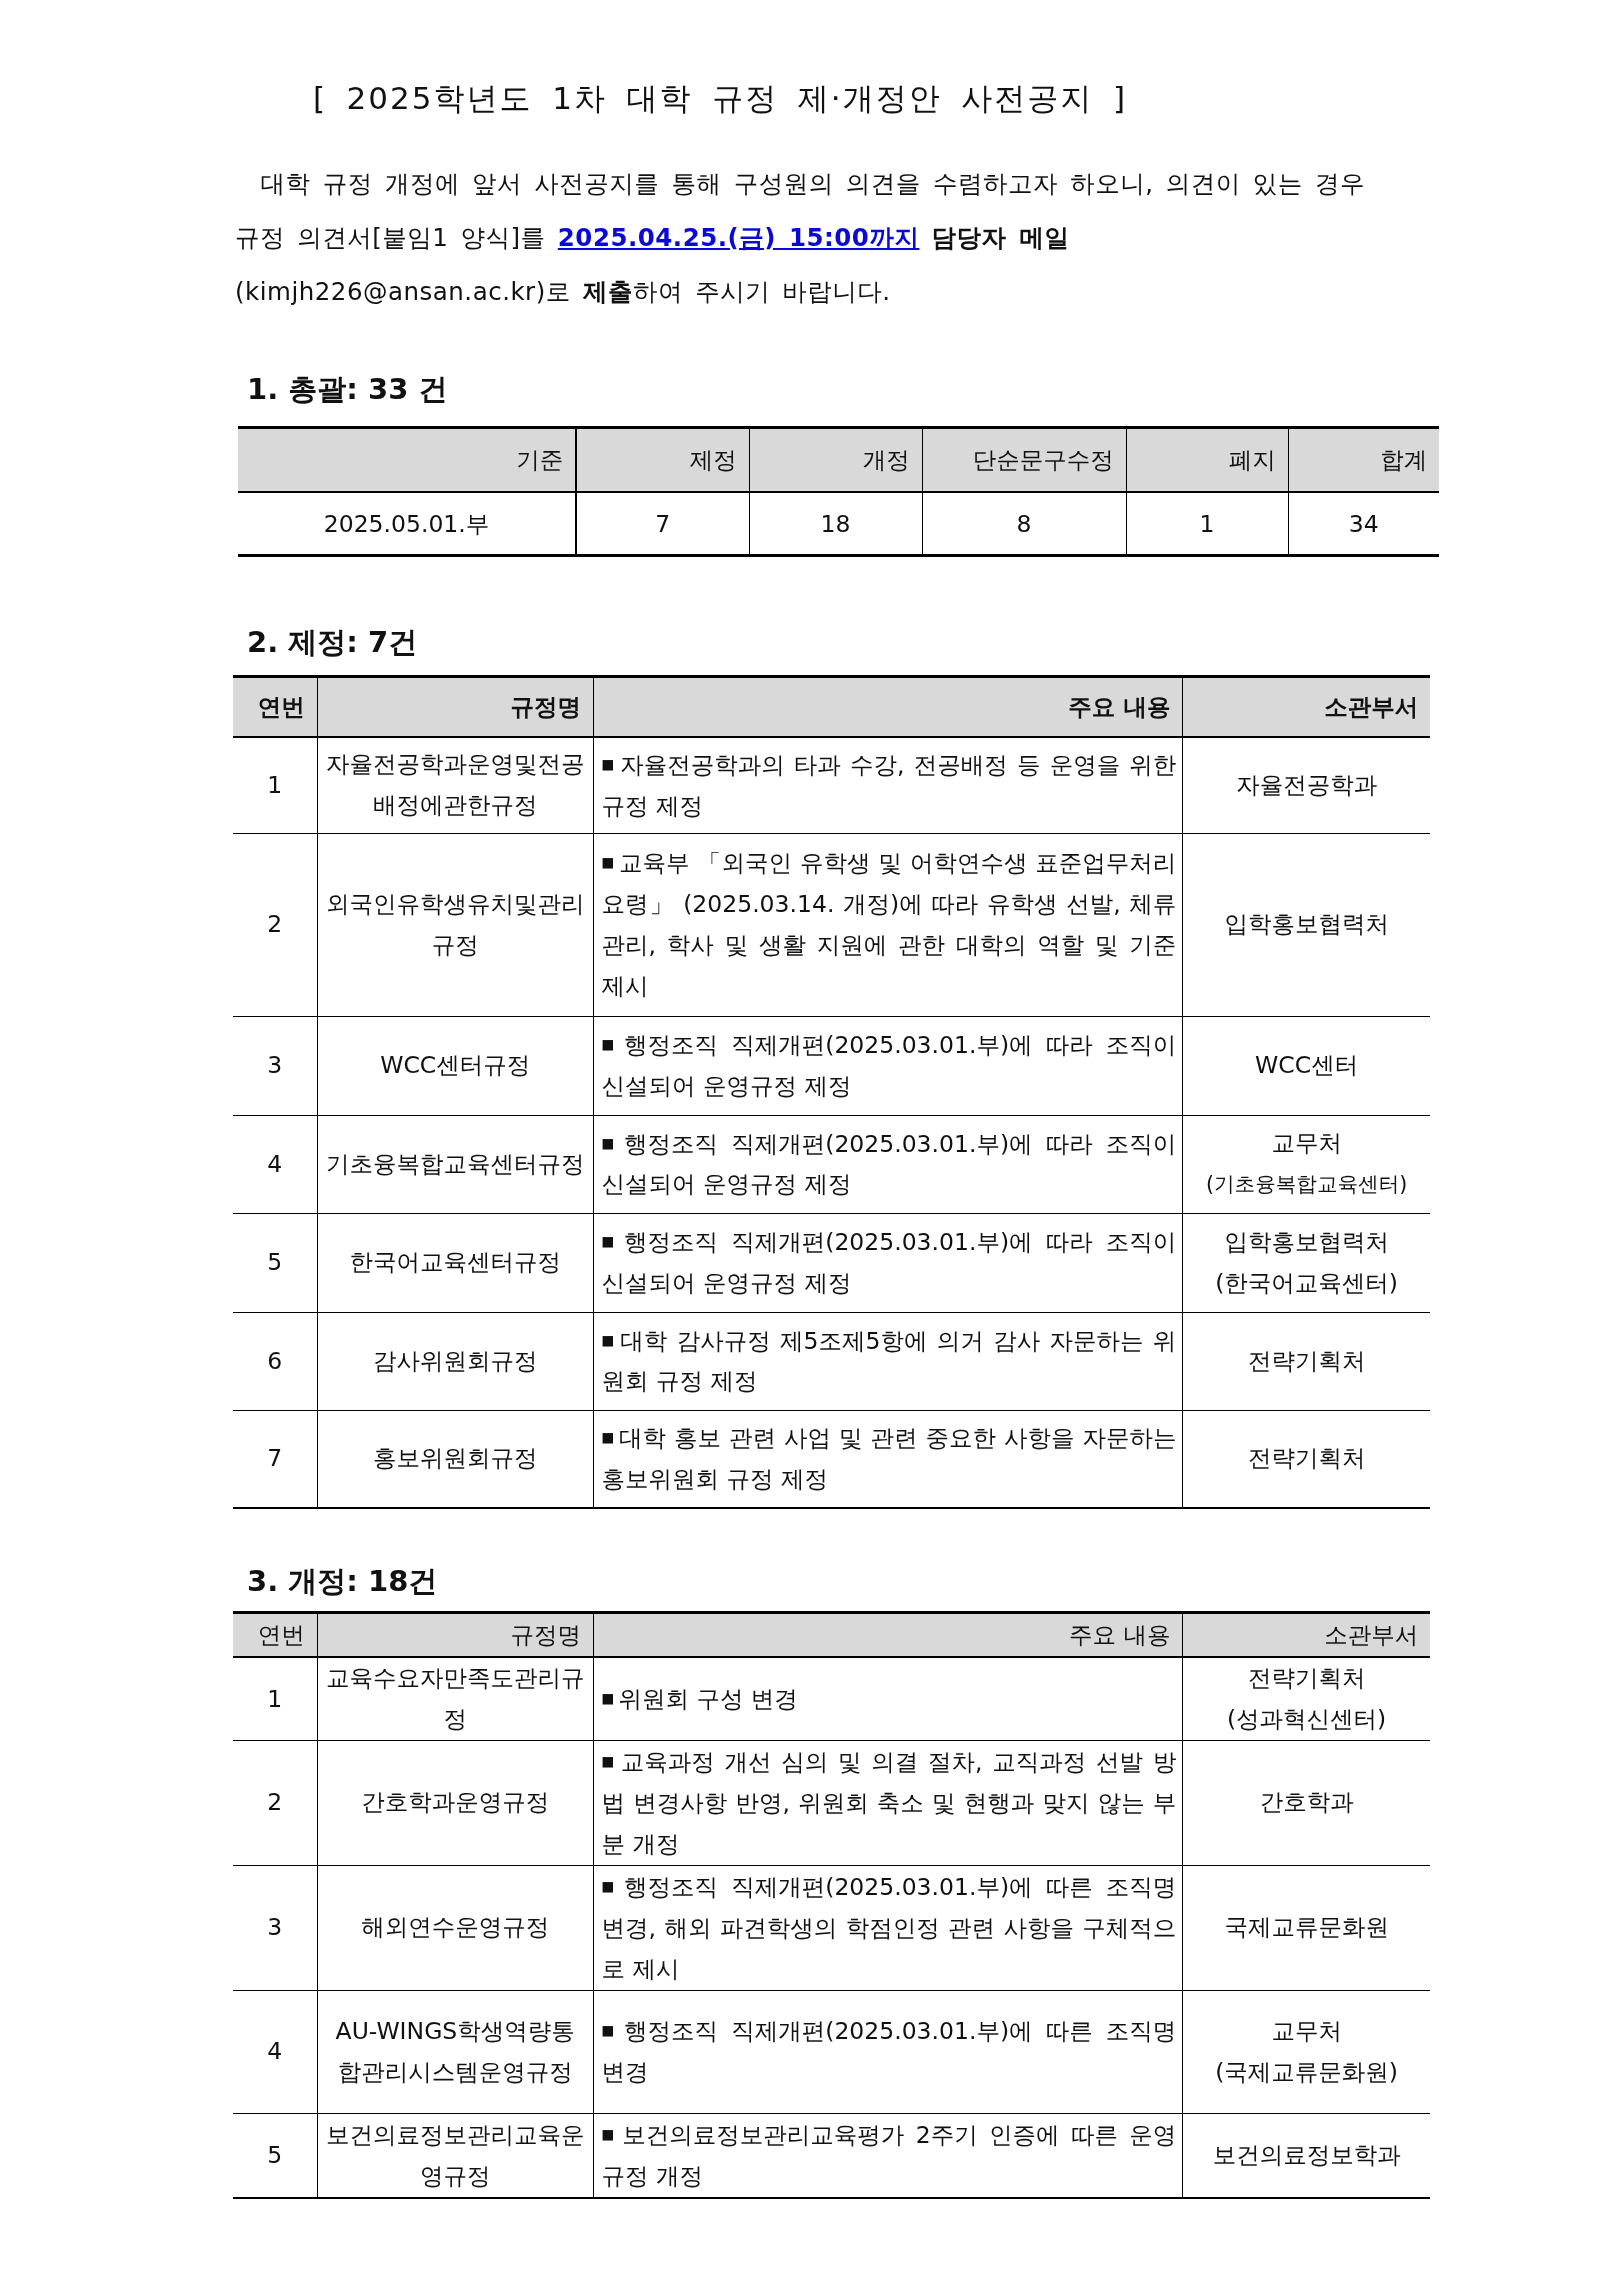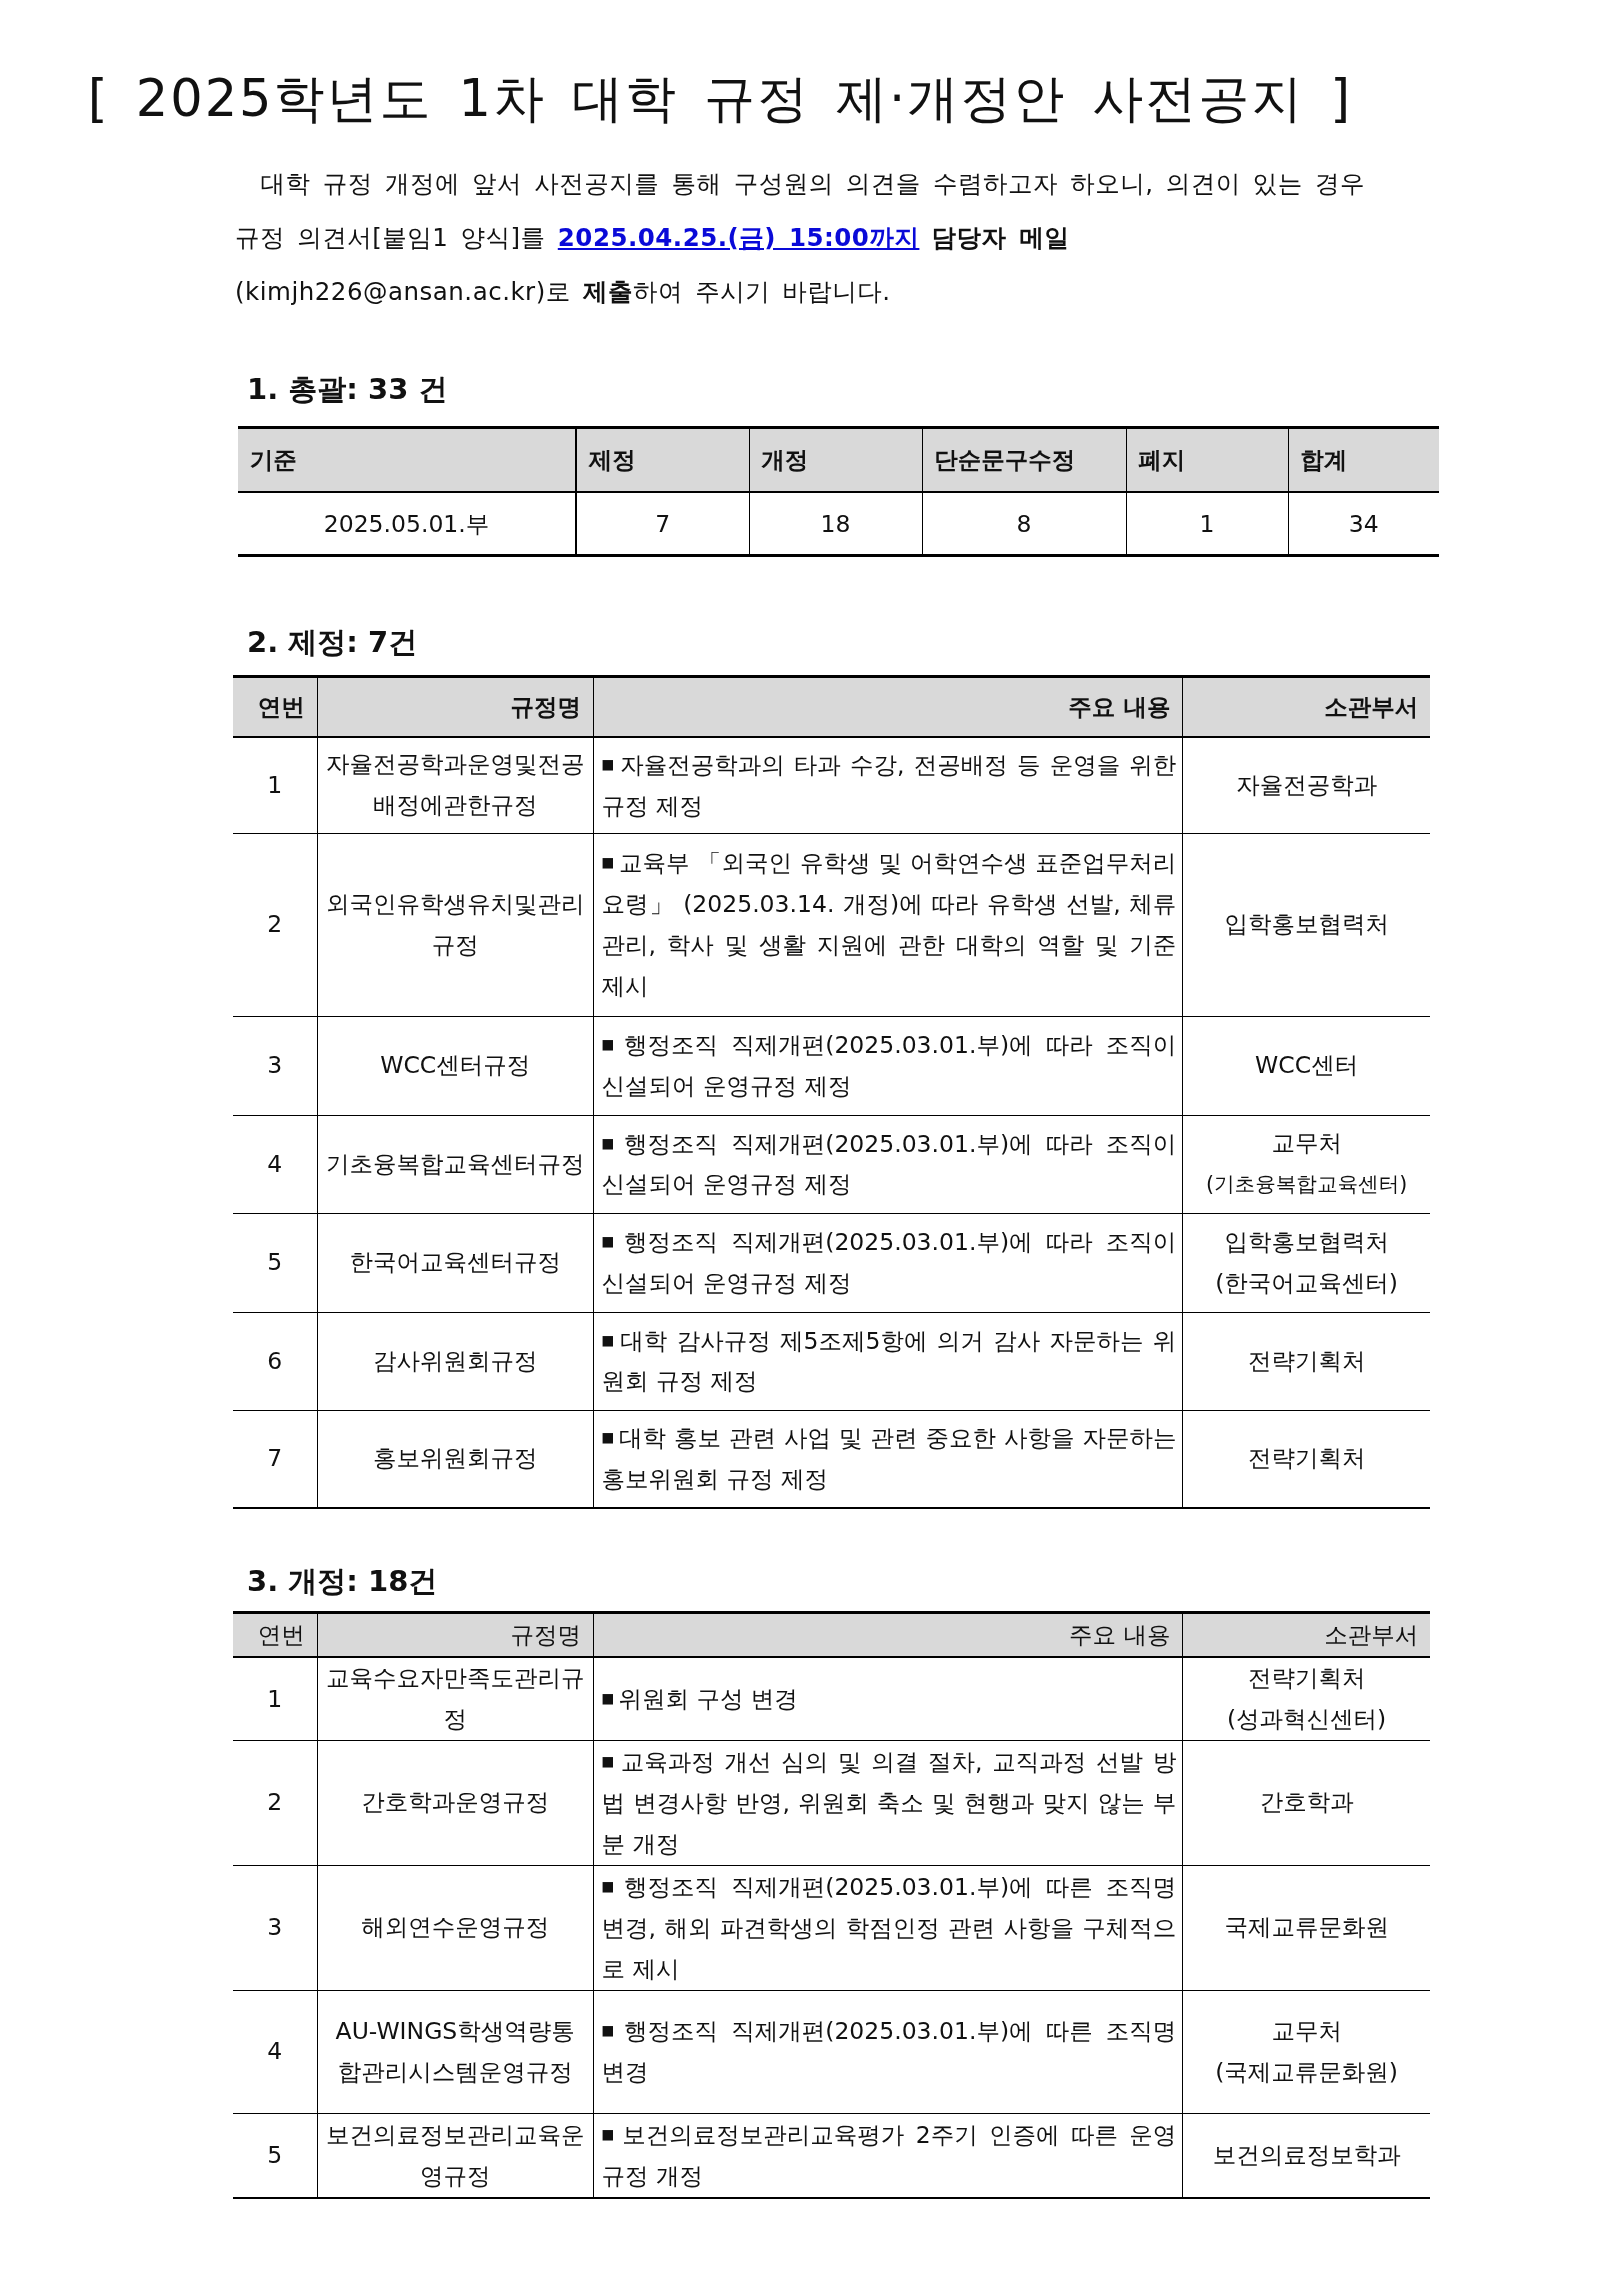--- a/index.html
+++ b/index.html
@@ -3,38 +3,38 @@
 <meta charset="utf-8">
 <style>
   html, body { margin: 0; padding: 0; background: #ffffff; }
   body {
     width: 1620px; height: 2291px; position: relative; overflow: hidden;
     font-family: "DejaVu Sans", "Liberation Sans", sans-serif;
     color: #111111;
   }
   .title {
     position: absolute; left: 0; width: 1440px; top: 71px;
-    text-align: center; font-size: 51px; letter-spacing: 2px; word-spacing: 7.8px;
+    text-align: center; font-size: 31px; letter-spacing: 2px; word-spacing: 7.8px;
     line-height: 55px;
   }
   .para {
     position: absolute; left: 235px; width: 1157px; top: 157px;
     font-size: 24.5px; line-height: 54px; letter-spacing: 0.5px; word-spacing: 3.9px;
   }
   .para .indent { display: inline-block; width: 25.5px; }
   .blue { color: #0a0ad8; font-weight: bold; text-decoration: underline; }
   .bold { font-weight: bold; }
   .section-heading {
     position: absolute; left: 247px; font-size: 29px; font-weight: bold; line-height: 31px;
   }
   table { position: absolute; border-collapse: collapse; table-layout: fixed; }
   td, th { padding: 0 11.8px; vertical-align: middle; }
   
   .t1 { left: 238px; top: 426px; width: 1200px; border-top: 3.9px solid #000; border-bottom: 3.9px solid #000; }
-  .t1 th { background: #d9d9d9; height: 62px; font-size: 23.5px; font-weight: bold; text-align: left; border-bottom: 2.9px solid #000; border-left: 1px solid #000; }
+  .t1 th { background: #d9d9d9; height: 62px; font-size: 23.5px; font-weight: normal; text-align: right; border-bottom: 2.9px solid #000; border-left: 1px solid #000; }
   .t1 td { height: 61px; font-size: 23.5px; text-align: center; border-left: 1px solid #000; }
   .t1 th:first-child, .t1 td:first-child { border-left: none; border-right: 2.9px solid #000; }
   
   .reg { width: 1197px; border-top: 3.9px solid #000; border-bottom: 2px solid #000; }
   .reg th { background: #d9d9d9; font-size: 23.5px; text-align: right; border-left: 1px solid #000; border-bottom: 2px solid #000; }
   .reg th:first-child, .reg td:first-child { border-left: none; }
   .reg td { font-size: 23.5px; line-height: 41px; border-left: 1px solid #000; border-top: 1px solid #000; text-align: center; padding: 0 7.8px; }
   .reg td.content { text-align: justify; text-align-last: left; padding: 0 5.9px 0 7.8px; margin-top: 29px; }
   .t2 { left: 233px; top: 675px; }
   .t2 th { height: 58px; font-weight: bold; }

